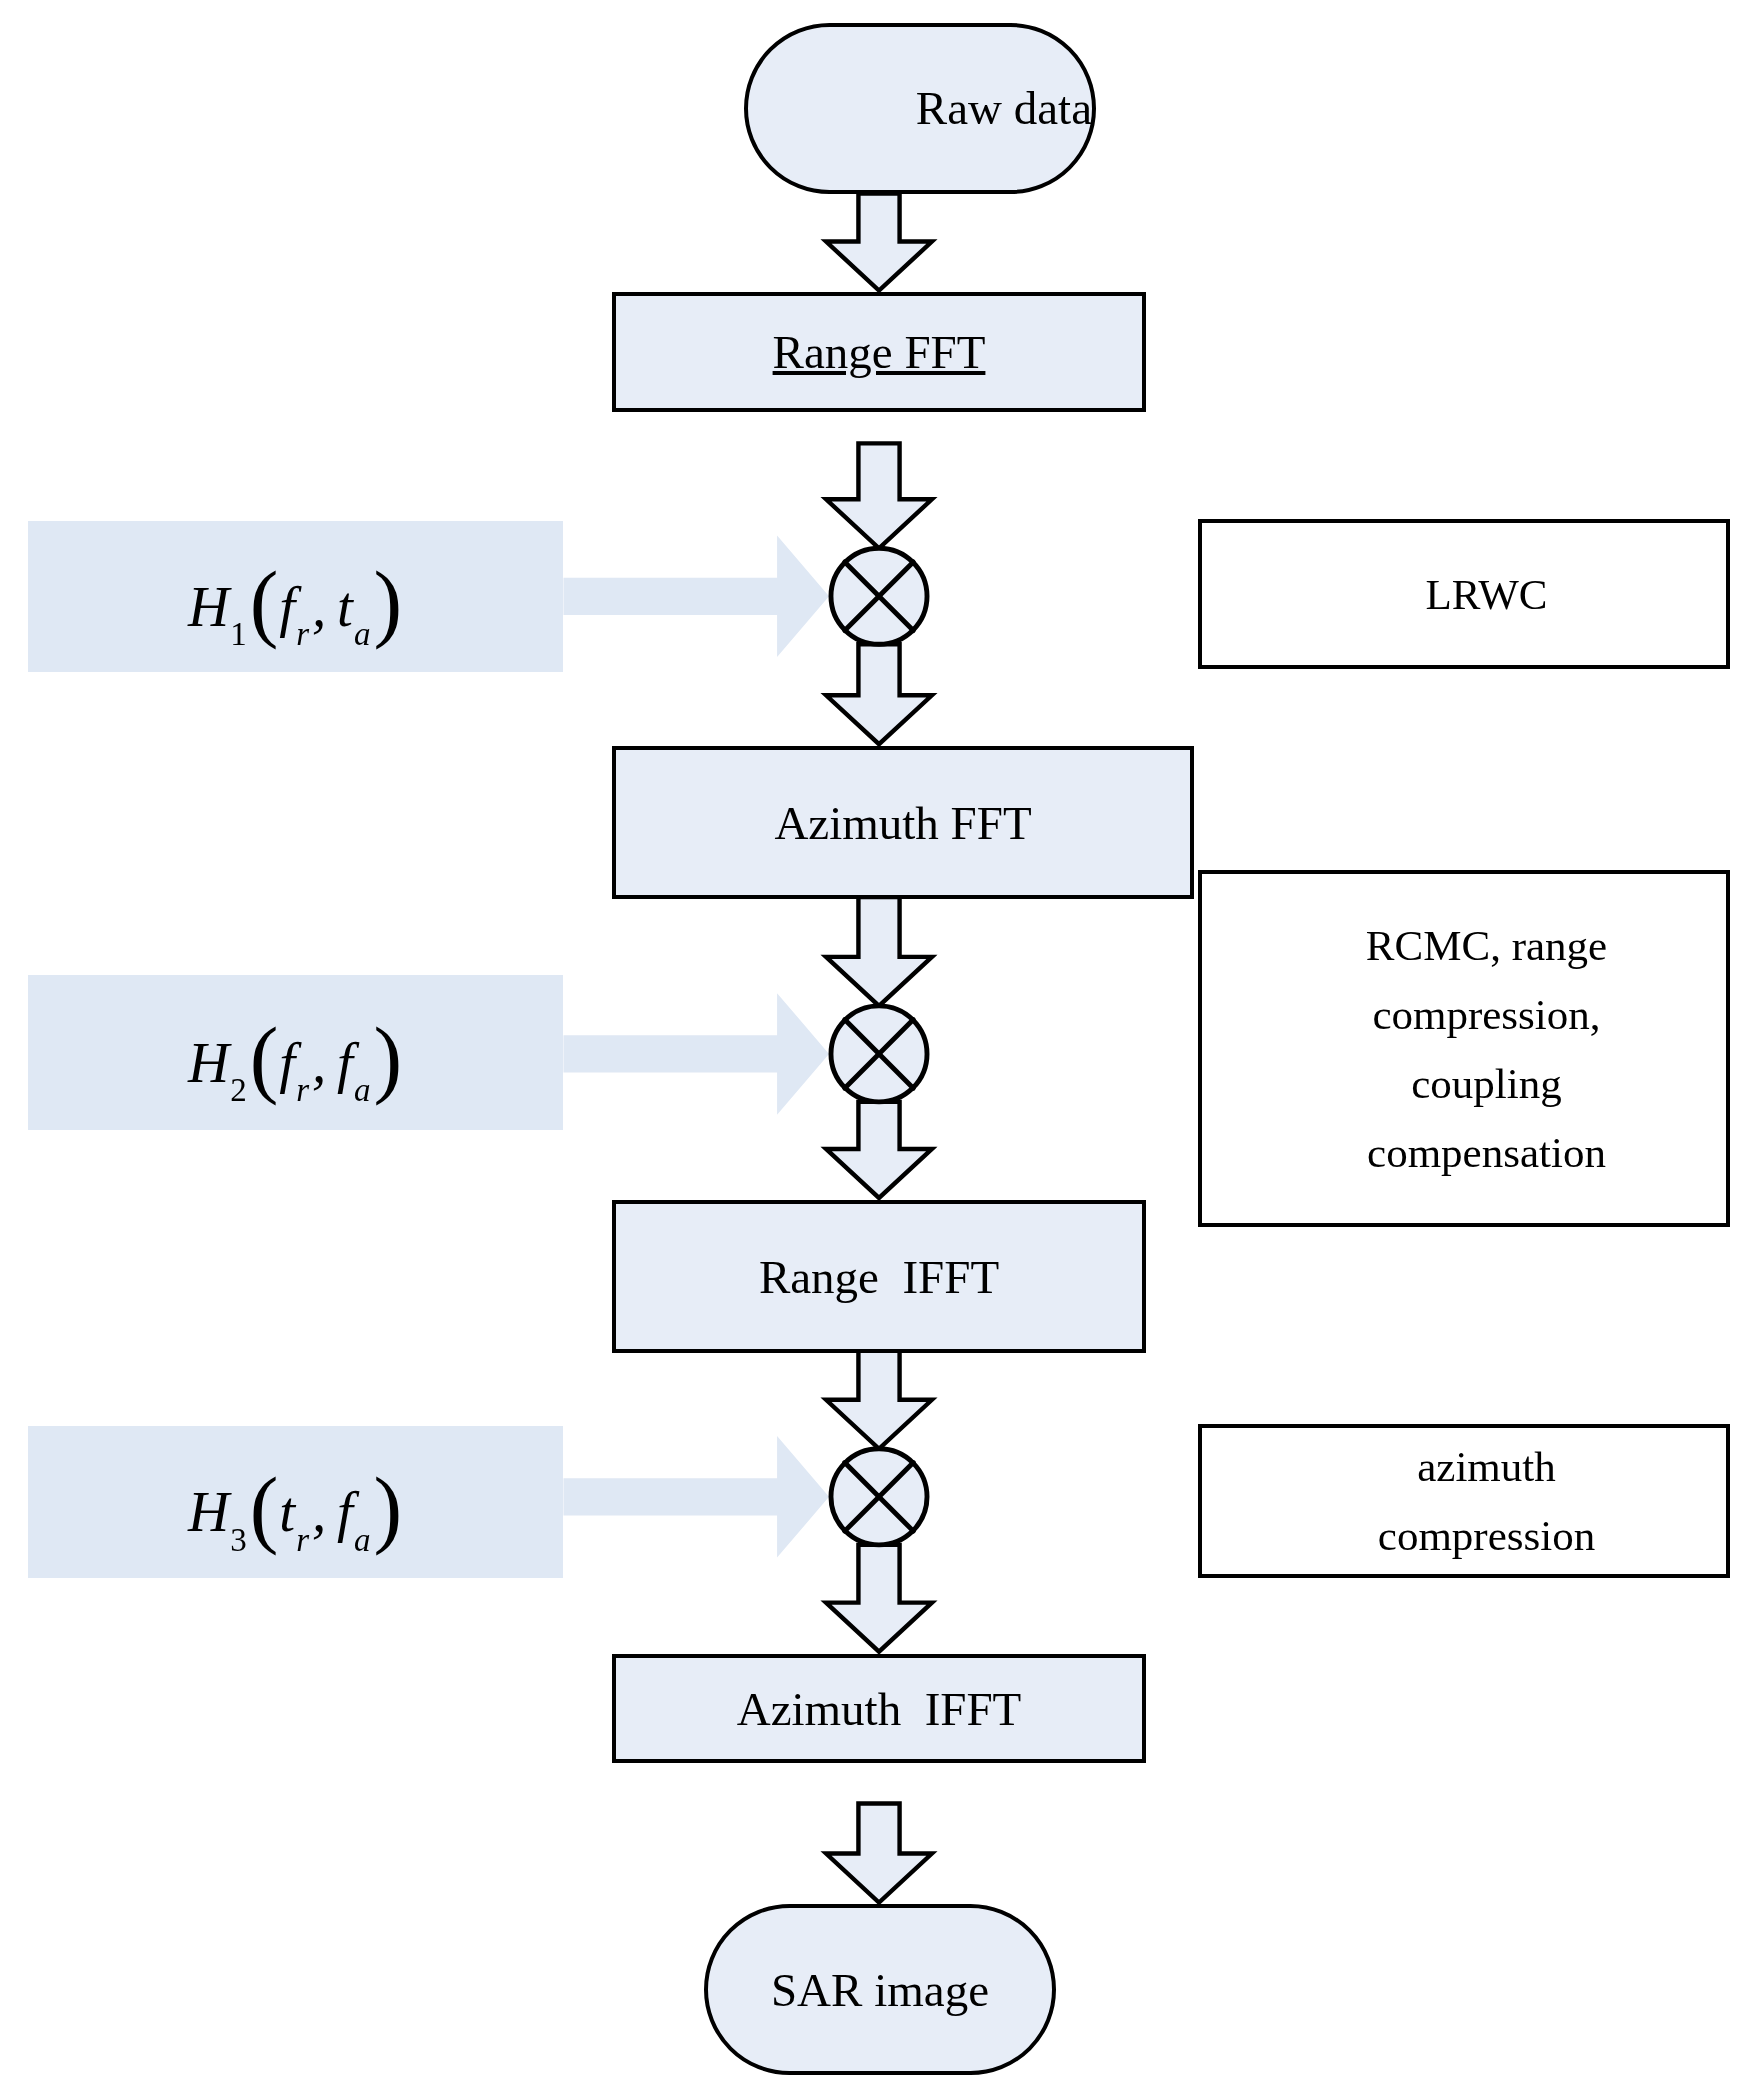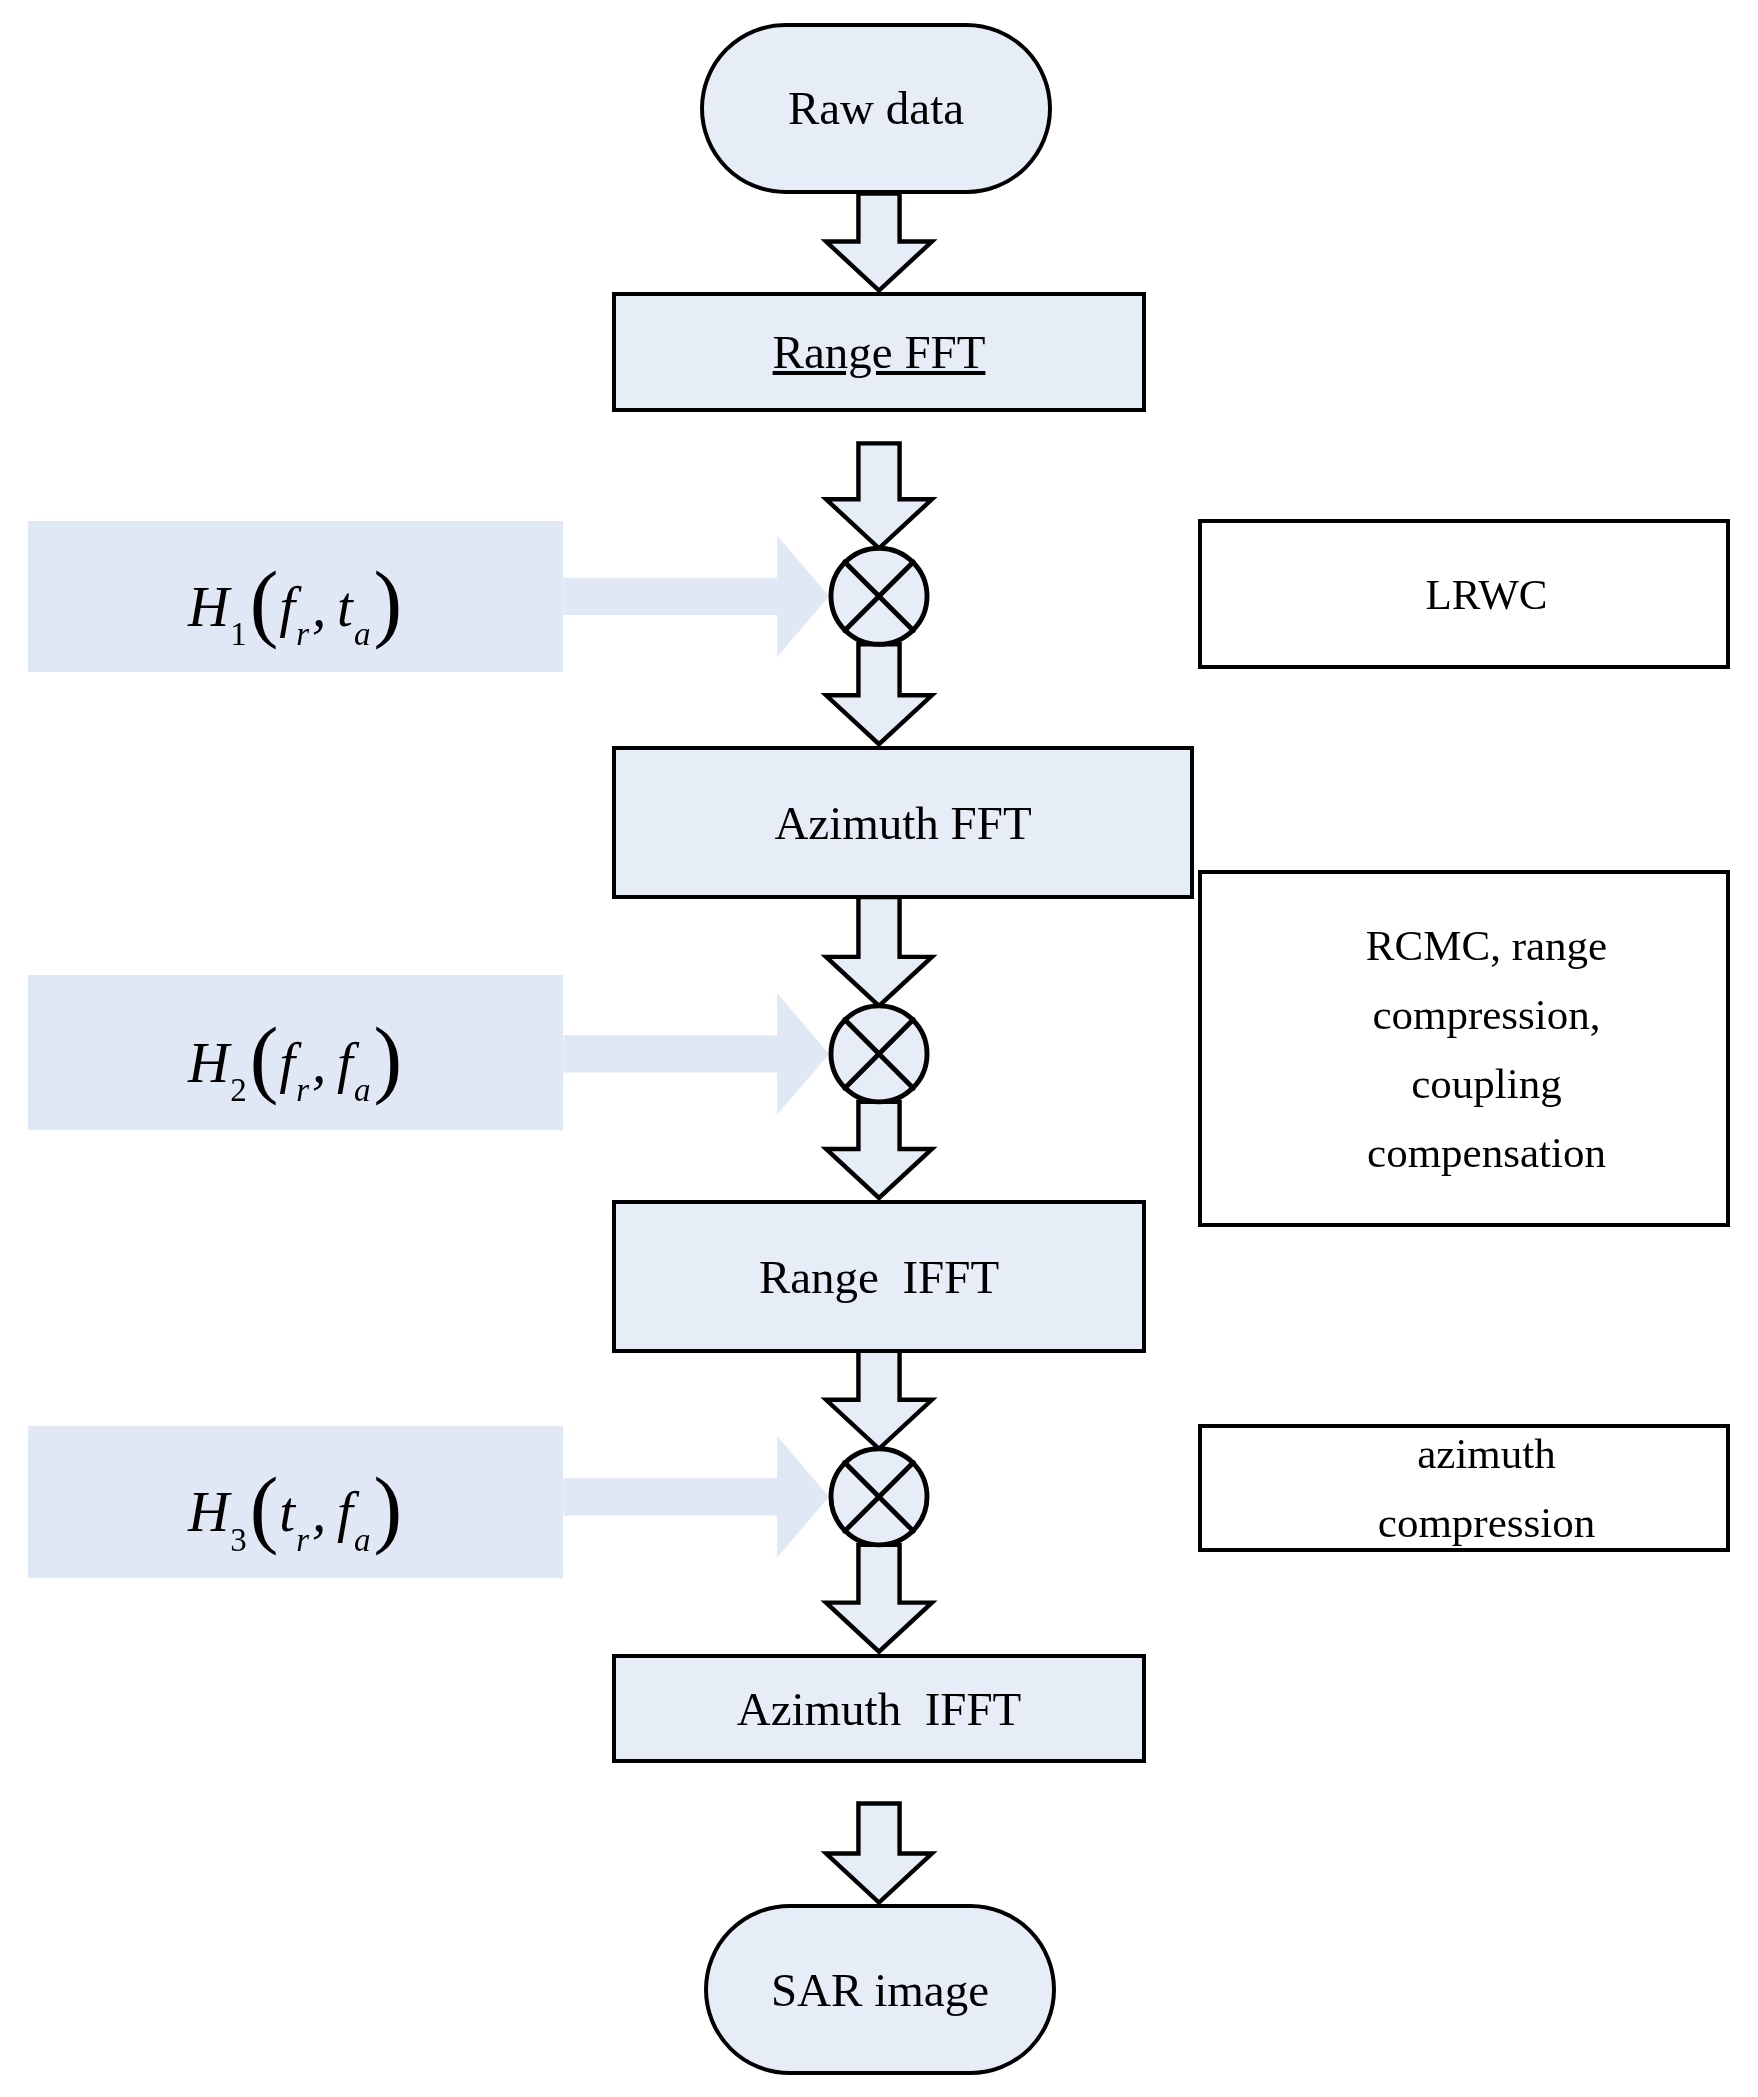--- a/index.html
+++ b/index.html
@@ -87,21 +87,21 @@
       <line class="opx" x1="862" y1="1040" x2="932" y2="1110"></line>
       <line class="opx" x1="932" y1="1040" x2="862" y2="1110"></line>
     </g>
     <g>
       <circle class="opcirc" cx="897" cy="1527" r="49"></circle>
       <line class="opx" x1="862" y1="1492" x2="932" y2="1562"></line>
       <line class="opx" x1="932" y1="1492" x2="862" y2="1562"></line>
     </g>
   </svg>
 
-  <div class="node stadium" style="left:700px;top:22.5px;width:352px;height:171px;">
+  <div class="node stadium" style="left:744px;top:22.5px;width:352px;height:171px;justify-content:flex-end;">
     <span>Raw data</span>
   </div>
 
   <div class="node" style="left:612px;top:292px;width:534px;height:120px;text-decoration:underline;">
     <span>Range FFT</span>
   </div>
 
   <div class="node" style="left:612px;top:746px;width:582px;height:153px;">
     <span>Azimuth FFT</span>
   </div>
@@ -164,19 +164,19 @@
     <div class="ann-line">LRWC</div>
   </div>
 
   <div class="rbox" style="left:1198px;top:870px;width:532px;height:357px;">
     <div class="ann-line">RCMC, range</div>
     <div class="ann-line">compression,</div>
     <div class="ann-line">coupling</div>
     <div class="ann-line">compensation</div>
   </div>
 
-  <div class="rbox" style="left:1198px;top:1424px;width:532px;height:128px;">
+  <div class="rbox" style="left:1198px;top:1424px;width:532px;height:154px;">
     <div class="ann-line">azimuth</div>
     <div class="ann-line">compression</div>
   </div>
 
 </div>
 
 
 </body></html>

